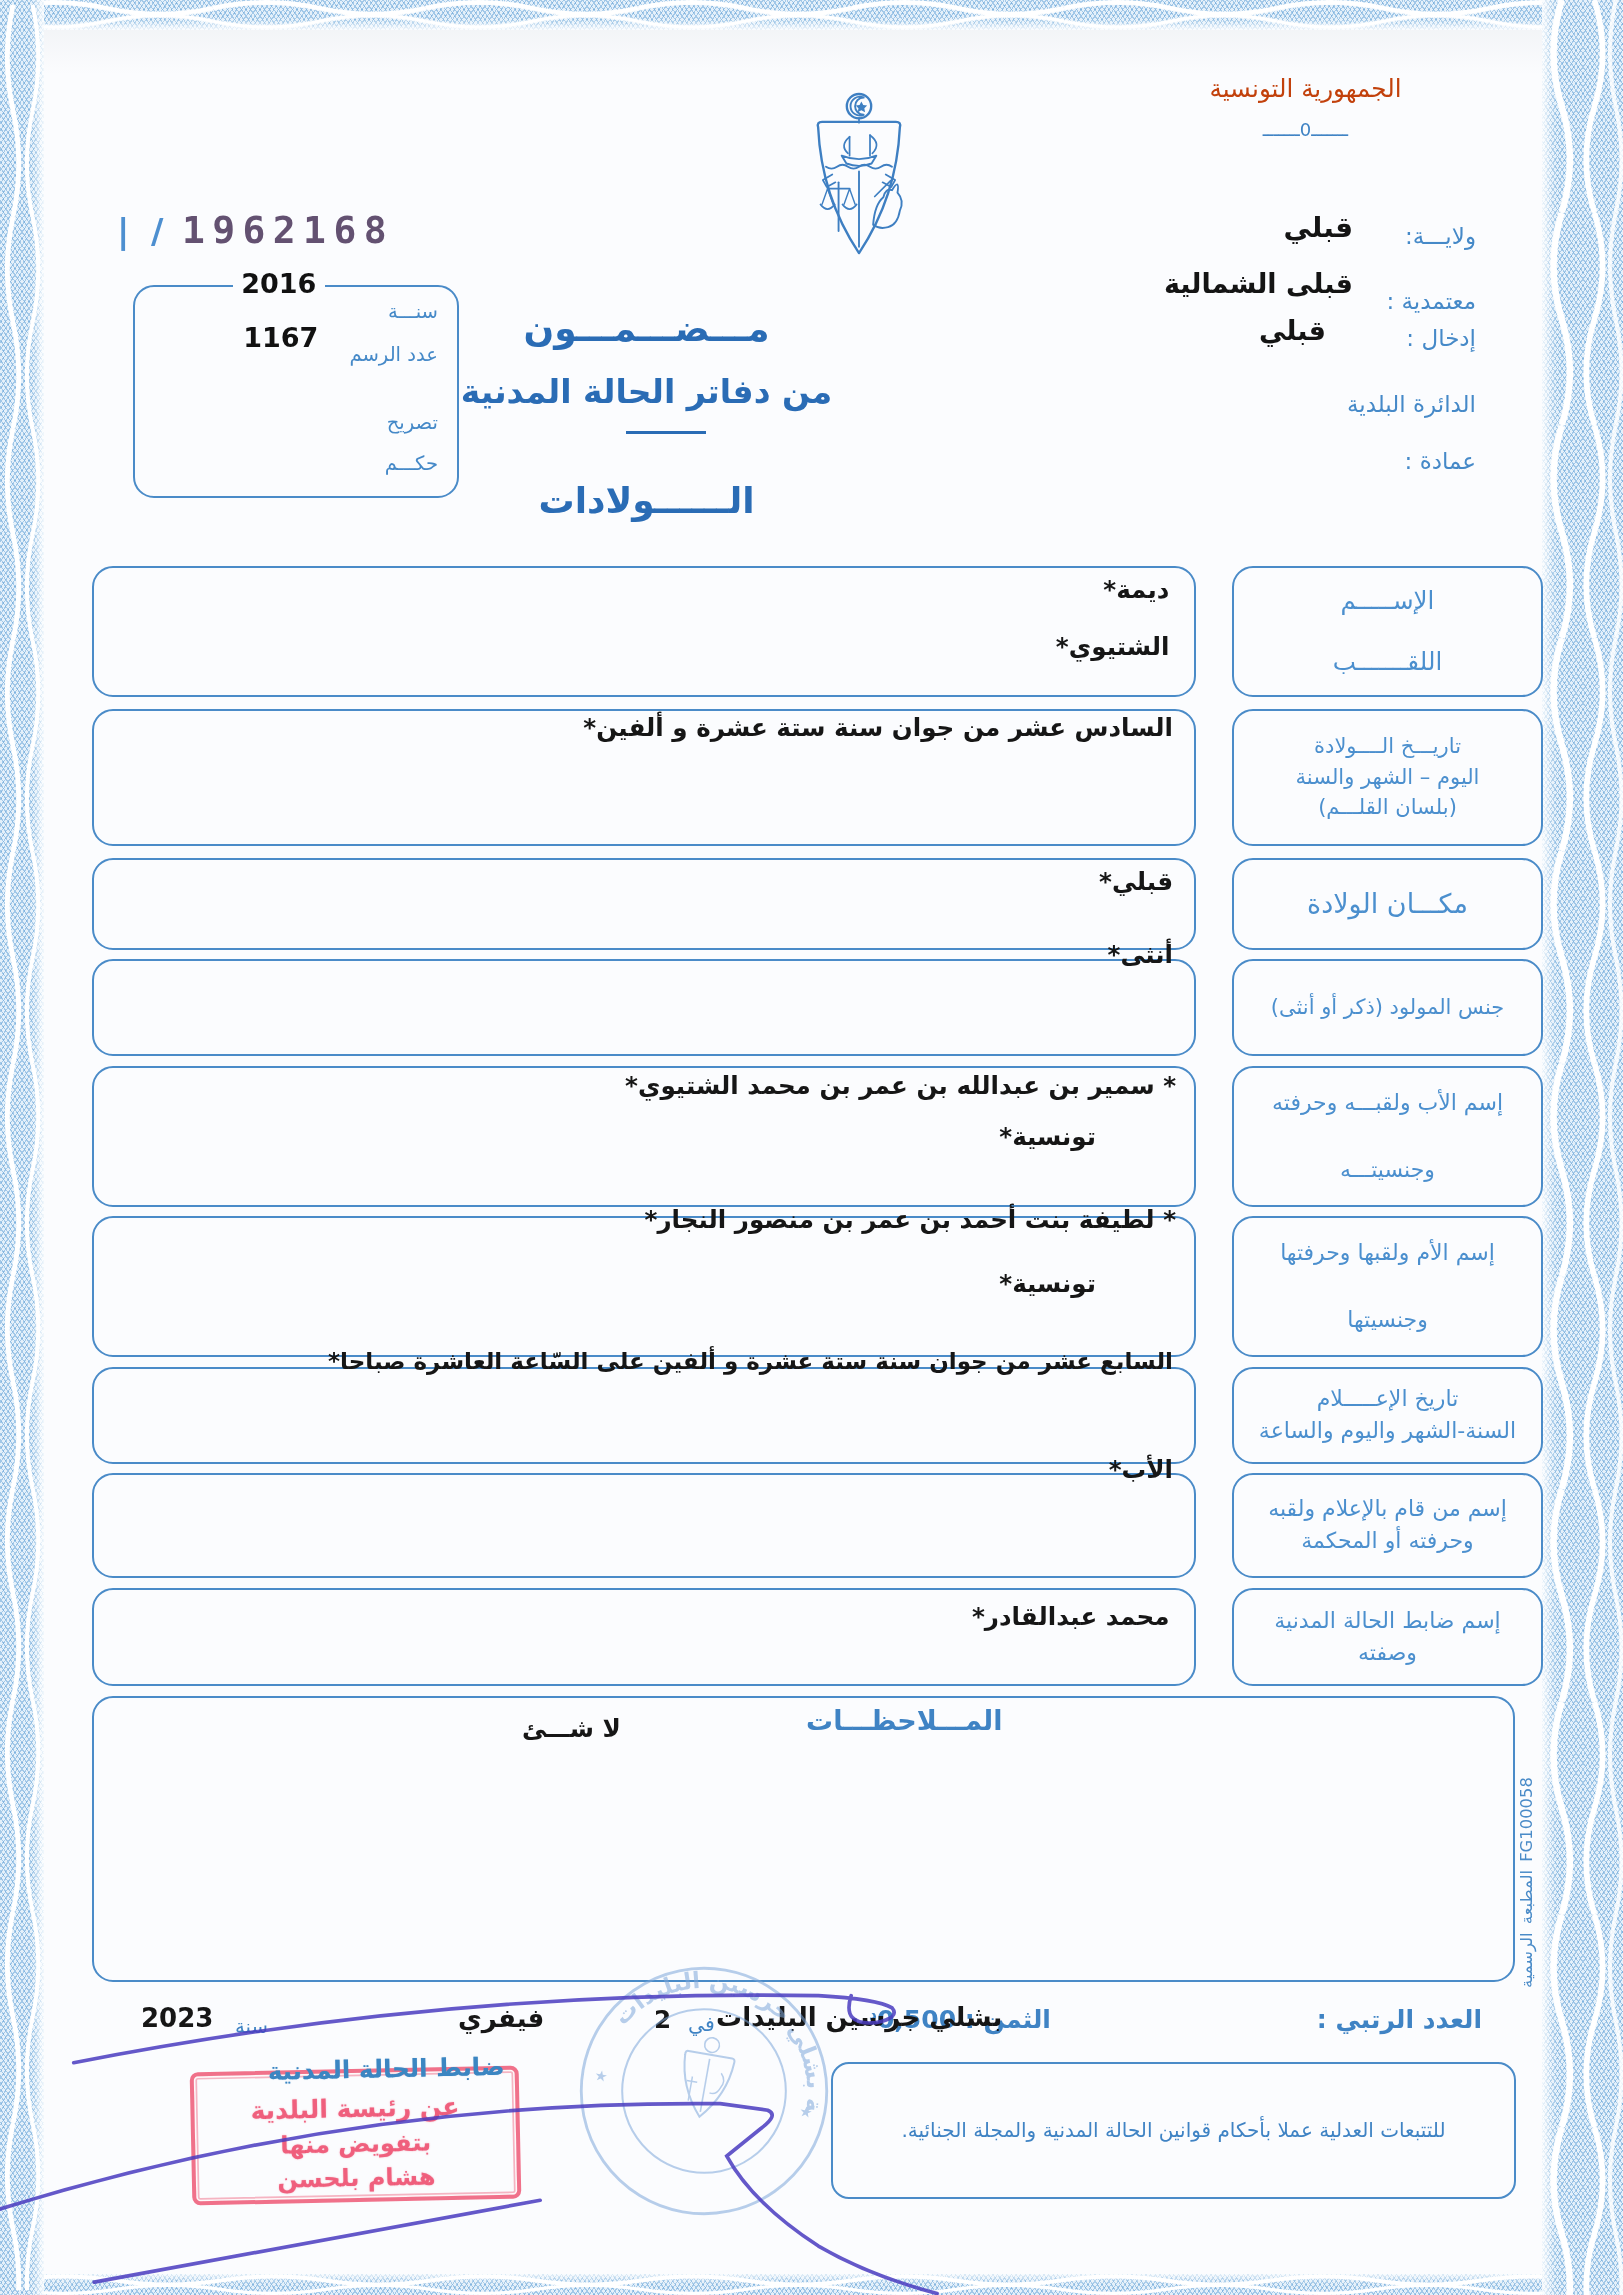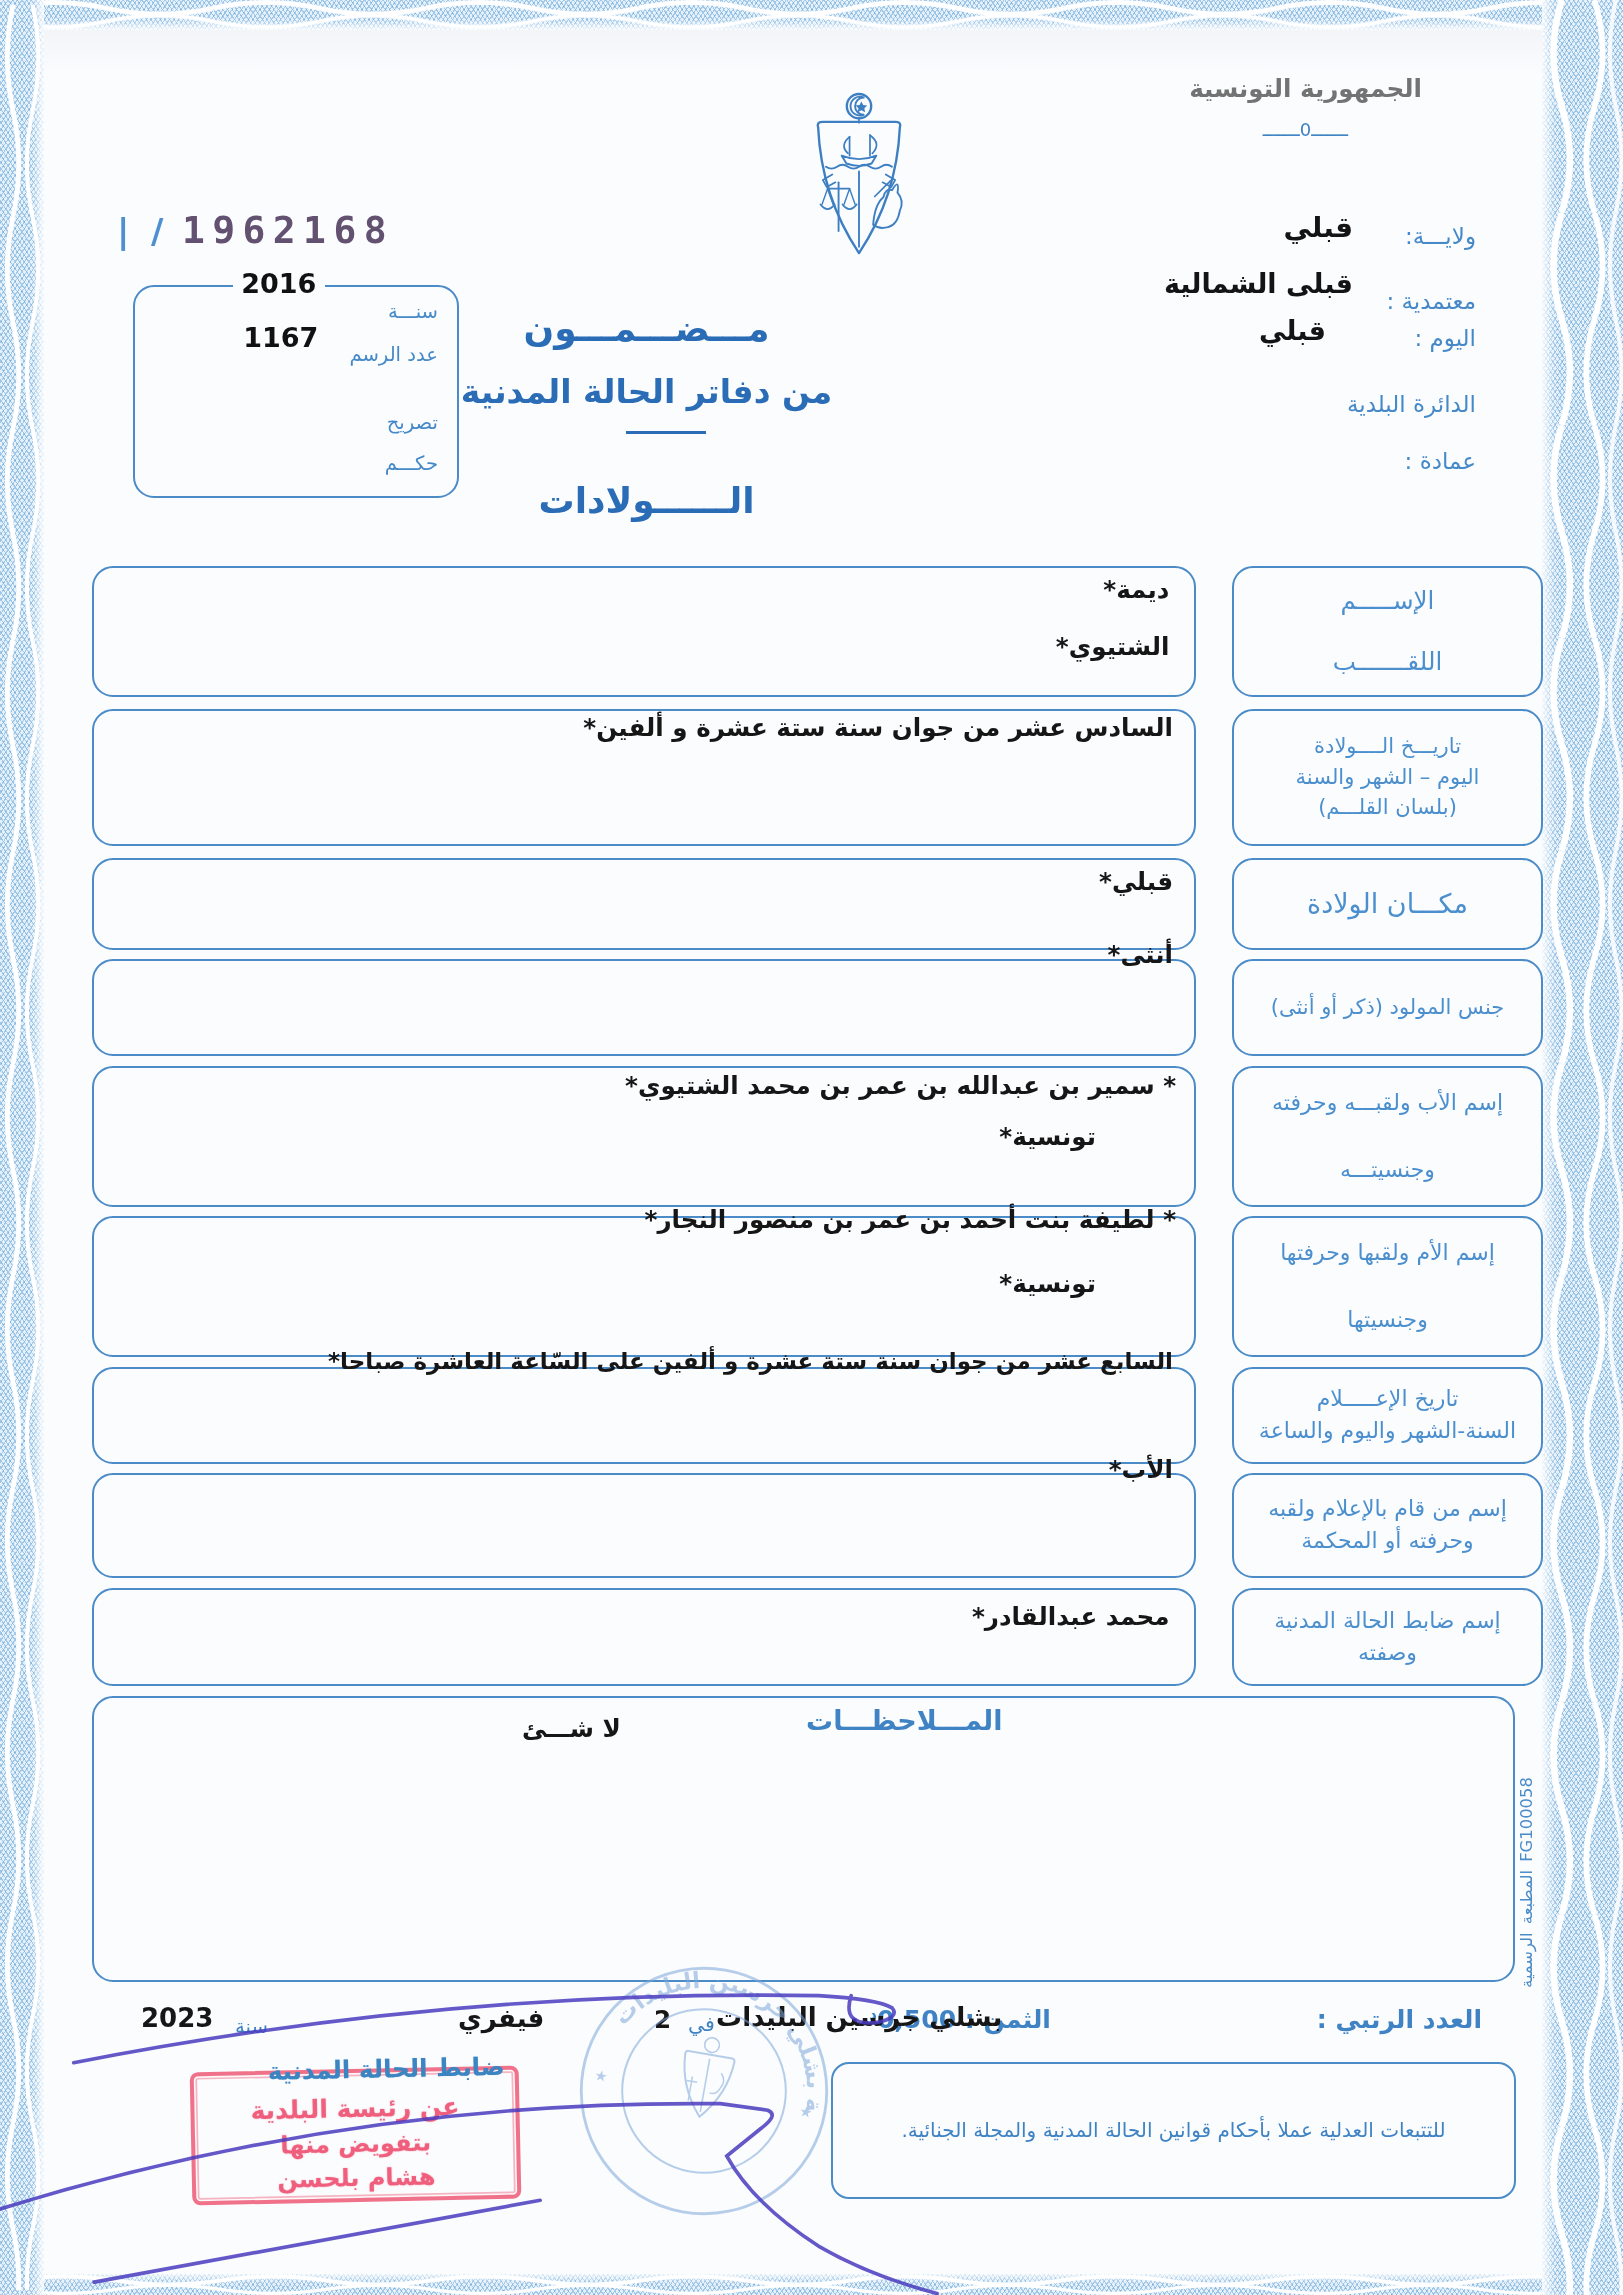--- a/index.html
+++ b/index.html
@@ -19,21 +19,21 @@
   }
   .gband svg{position:absolute;left:0;top:0;}
   .gb-right{left:1542px;top:0;width:82px;height:2295px;box-shadow:inset 13px 0 11.5px -6.5px rgba(255,255,255,.95);}
   .gb-left{left:0;top:0;width:44px;height:2295px;box-shadow:inset -11.5px 0 9.8px -5.7px rgba(255,255,255,.95);}
   .gb-top{left:0;top:0;width:1624px;height:29.5px;box-shadow:inset 0 -9.8px 8.2px -4.9px rgba(255,255,255,.95);}
   .gb-bottom{left:0;top:2274px;width:1624px;height:21px;box-shadow:inset 0 8.2px 8.2px -4.9px rgba(255,255,255,.95);}
   .bk{color:#161616;font-weight:700;}
   .rtl{direction:rtl;}
   .nw{white-space:nowrap;}
   
-  .republic{font-size:24.6px;color:#737373;font-weight:700;}
+  .republic{font-size:24.6px;color:#c2410c;font-weight:400;}
   .divider-o{font-size:18px;color:#3f83c4;letter-spacing:0.8px;}
   .f-label{position:absolute;right:148px;direction:rtl;color:#4589c8;font-size:23px;white-space:nowrap;z-index:2;}
   .f-value{position:absolute;direction:rtl;color:#141414;font-weight:700;white-space:nowrap;z-index:2;}
   
   .serial-marks{color:#4d8fd0;font-size:34px;font-weight:700;letter-spacing:4.9px;}
   .serial-num{font-family:"DejaVu Sans Mono", monospace;font-size:38px;font-weight:700;color:#4f3a5e;letter-spacing:7.4px;opacity:.88;}
   
   .regbox{
     position:absolute;left:133px;top:285px;width:322px;height:209px;
     border:2.9px solid #4a8bc8;border-radius:21px;z-index:2;
@@ -180,21 +180,21 @@
 
 <div class="title-wrap nw" style="top:308px;font-size:36px">مـــضـــمـــون</div>
 <div class="title-wrap nw" style="top:372px;font-size:33px">من دفاتر الحالة المدنية</div>
 <div class="title-underline"></div>
 <div class="title-wrap nw" style="top:480px;font-size:36px">الــــــولادات</div>
 
 <div class="f-label" style="top:223px">ولايـــة:</div>
 <div class="f-value" style="right:271px;top:211px;font-size:28px">قبلي</div>
 <div class="f-label" style="top:288px">معتمدية :</div>
 <div class="f-value" style="right:271px;top:268px;font-size:27px">قبلى الشمالية</div>
-<div class="f-label" style="top:325px">اليوم :</div>
+<div class="f-label" style="top:325px">إدخال :</div>
 <div class="f-value" style="right:298px;top:315px;font-size:27px">قبلي</div>
 <div class="f-label" style="top:391px">الدائرة البلدية</div>
 <div class="f-label" style="top:448px">عمادة :</div>
 
 <div class="row" style="top:566px;height:131px">
   <div class="box value-box">
     <div class="vline" style="top:6.5px;right:24.6px">ديمة*</div>
     <div class="vline" style="top:64px;right:24.6px">الشتيوي*</div>
   </div>
   <div class="box label-box fs30 gap36">

